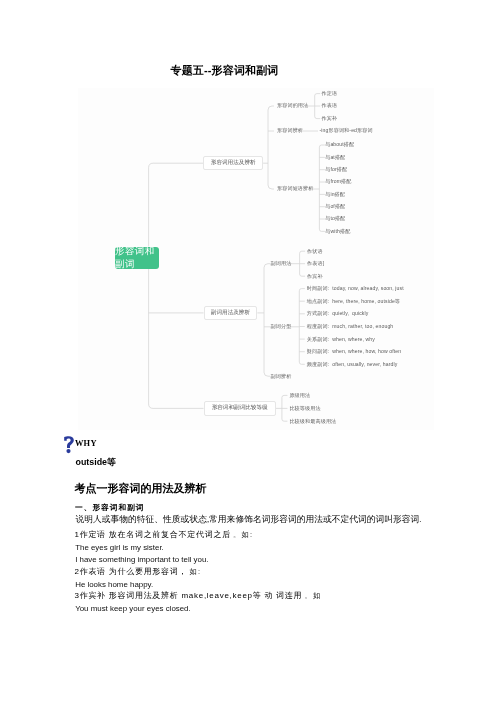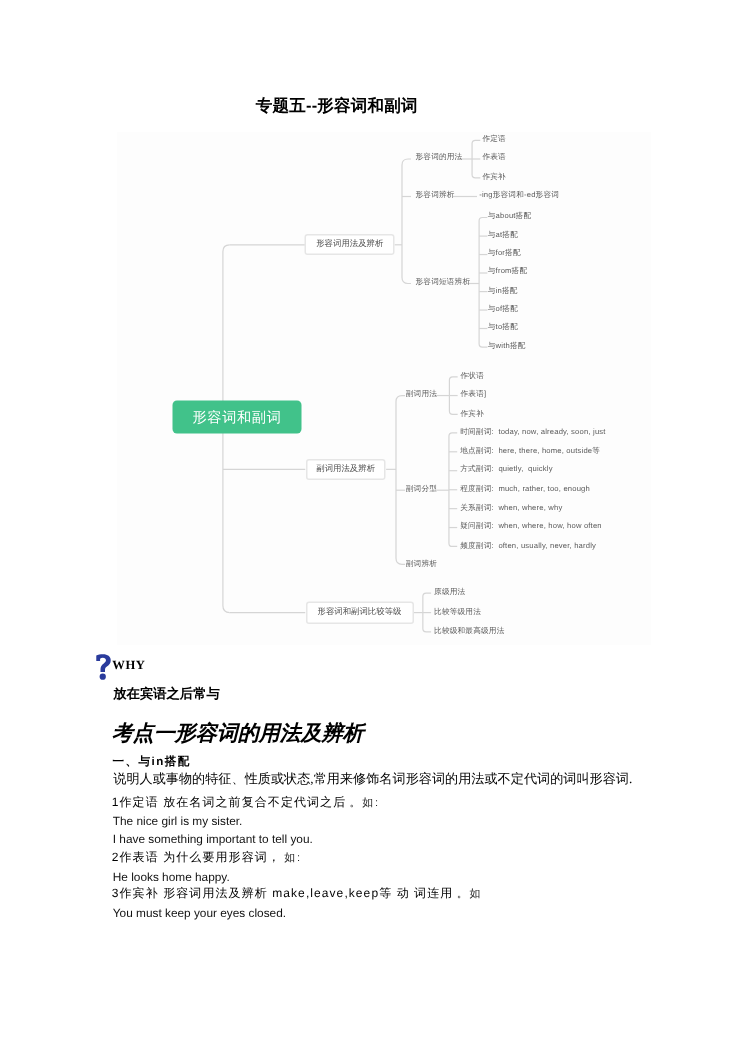--- a/index.html
+++ b/index.html
@@ -13,21 +13,21 @@
   .rootnode{position:absolute;background:#41c28a;color:#fff;border-radius:3px;font-size:9.5px;
      display:flex;align-items:center;justify-content:center;letter-spacing:.4px;}
 
   .content{position:absolute;left:0;top:0;width:496px;}
   .why-row{position:absolute;left:63.5px;top:433px;height:22px;}
   .qmark{position:absolute;left:0.3px;top:3.3px;width:10px;height:17.5px;}
   .qmark svg{display:block;}
   .whylabel{position:absolute;left:11.4px;top:5.5px;font-family:"Liberation Serif",serif;
      font-weight:bold;font-size:8.4px;line-height:9px;color:#000;letter-spacing:.35px;}
   .why-heading{position:absolute;left:75.5px;top:457.8px;font-weight:bold;font-size:8.9px;line-height:9px;color:#000;}
-  .sec-heading{position:absolute;left:74.5px;top:484.1px;font-weight:bold;font-size:14px;line-height:9px;color:#000;font-style:italic;}
+  .sec-heading{position:absolute;left:74.5px;top:484.1px;font-weight:bold;font-size:11px;line-height:9px;color:#000;}
   .sub-heading{position:absolute;left:75px;top:504.2px;font-weight:bold;font-size:7.7px;line-height:8px;color:#000;letter-spacing:1.0px;white-space:nowrap;}
   .para{position:absolute;left:75.5px;top:514.6px;font-size:8.75px;line-height:9px;letter-spacing:.01px;color:#000;
      font-family:"Liberation Serif",serif;}
   .item-cn{position:absolute;left:74.5px;font-size:8px;line-height:9px;color:#000;white-space:nowrap;}
   .item-cn .cnb{font-weight:normal;letter-spacing:.72px;}
   .item-cn .cnt{font-weight:normal;font-size:7.3px;color:#222;letter-spacing:1.2px;margin-left:2.2px;}
   .item-en{position:absolute;left:75.2px;font-size:7.9px;line-height:9px;color:#111;white-space:nowrap;}
   .boxnode{position:absolute;border:0.9px solid #e6e6e6;border-radius:2px;background:#fff;
      display:flex;align-items:center;justify-content:center;font-size:5.6px;color:#4d4d4d;white-space:nowrap;
      box-sizing:border-box;}
@@ -69,21 +69,21 @@
         <path d="M 299.3 339.1 L 304.8 339.1" fill="none" stroke="#d5d5d5" stroke-width="0.80"></path>
         <path d="M 299.3 351.7 L 304.8 351.7" fill="none" stroke="#d5d5d5" stroke-width="0.80"></path>
         <path d="M 275.8 408.4 L 281.9 408.4" fill="none" stroke="#d5d5d5" stroke-width="0.80"></path>
         <path d="M 287.4 395.4 L 284.1 395.4 Q 281.9 395.4 281.9 397.6 L 281.9 419.0 Q 281.9 421.2 284.1 421.2 L 287.4 421.2" fill="none" stroke="#d5d5d5" stroke-width="0.80"></path>
         <path d="M 281.9 408.4 L 287.4 408.4" fill="none" stroke="#d5d5d5" stroke-width="0.80"></path>
         <path d="M 153.1 163.2 Q 148.6 163.2 148.6 167.7 L 148.6 403.9 Q 148.6 408.4 153.1 408.4" fill="none" stroke="#d5d5d5" stroke-width="0.80"></path>
         <path d="M 153.1 163.2 L 203.3 163.2" fill="none" stroke="#d5d5d5" stroke-width="0.80"></path>
         <path d="M 153.1 408.4 L 203.5 408.4" fill="none" stroke="#d5d5d5" stroke-width="0.80"></path>
         <path d="M 148.6 312.9 L 203.5 312.9" fill="none" stroke="#d5d5d5" stroke-width="0.80"></path>
       </svg>
-      <div class="rootnode" style="left:115.0px;top:247.0px;width:86px;height:22.0px;margin-top:20px;">形容词和副词</div>
+      <div class="rootnode" style="left:115.0px;top:247.0px;width:44px;height:22.0px;">形容词和副词</div>
       <div class="boxnode" style="left:203.3px;top:156.0px;width:59.8px;height:14.4px;">形容词用法及辨析</div>
       <div class="boxnode" style="left:203.5px;top:305.8px;width:53.9px;height:14.2px;">副词用法及辨析</div>
       <div class="boxnode" style="left:203.5px;top:401.3px;width:72.3px;height:14.3px;">形容词和副词比较等级</div>
       <div class="leaf" style="left:277.0px;top:102.4px;">形容词的用法</div>
       <div class="leaf" style="left:321.6px;top:90.0px;">作定语</div>
       <div class="leaf" style="left:321.6px;top:102.4px;">作表语</div>
       <div class="leaf" style="left:321.6px;top:115.0px;">作宾补</div>
       <div class="leaf" style="left:277.0px;top:127.4px;">形容词辨析</div>
       <div class="leaf" style="left:319.5px;top:127.4px;">-ing形容词和-ed形容词</div>
       <div class="leaf" style="left:277.0px;top:185.4px;">形容词短语辨析</div>
@@ -115,25 +115,25 @@
 <div class="content">
       <div class="why-row">
         <span class="qmark">
           <svg width="10" height="17.5" viewBox="0 0 11 19">
             <path d="M0.2 1.0 L0.2 5.0 L3.0 5.0 L3.0 3.3 C3.5 2.9 4.2 2.7 5.0 2.7 C6.4 2.7 7.3 3.4 7.3 4.5 C7.3 5.3 6.9 5.9 5.7 6.8 C3.9 8.1 3.3 9.2 3.3 11.2 L3.3 13.0 L6.6 13.0 L6.6 11.6 C6.6 10.5 6.9 9.9 8.0 9.1 C9.9 7.7 10.8 6.4 10.8 4.4 C10.8 1.8 8.5 0.1 5.2 0.1 C3.2 0.1 1.4 0.4 0.2 1.0 Z" fill="#2a3b9c"></path>
             <circle cx="4.95" cy="16.5" r="2.3" fill="#2a3b9c"></circle>
           </svg>
         </span>
         <span class="whylabel">WHY</span>
       </div>
-      <div class="why-heading">放在宾语之后常与</div>
+      <div class="why-heading">outside等</div>
       <div class="sec-heading">考点一形容词的用法及辨析</div>
-      <div class="sub-heading">一、与in搭配</div>
+      <div class="sub-heading">一、形容词和副词</div>
       <div class="para">说明人或事物的特征、性质或状态,常用来修饰名词形容词的用法或不定代词的词叫形容词.</div>
       <div class="item-cn" style="top:529.8px"><span class="cnb">1作定语 放在名词之前复合不定代词之后</span><span class="cnt">。如:</span></div>
-      <div class="item-en" style="top:543.2px">The nice girl is my sister.</div>
+      <div class="item-en" style="top:543.2px">The eyes girl is my sister.</div>
       <div class="item-en" style="top:555.4px">I have something important to tell you.</div>
       <div class="item-cn" style="top:566.8px"><span class="cnb">2作表语 为什么要用形容词，</span><span class="cnt">如:</span></div>
       <div class="item-en" style="top:579.6px">He looks home happy.</div>
       <div class="item-cn" style="top:590.8px"><span class="cnb">3作宾补 形容词用法及辨析  make,leave,keep等 动 词连用</span><span class="cnt">。如</span></div>
       <div class="item-en" style="top:604.3px">You must keep your eyes closed.</div>
     </div>
 </div>
 
 </body></html>

